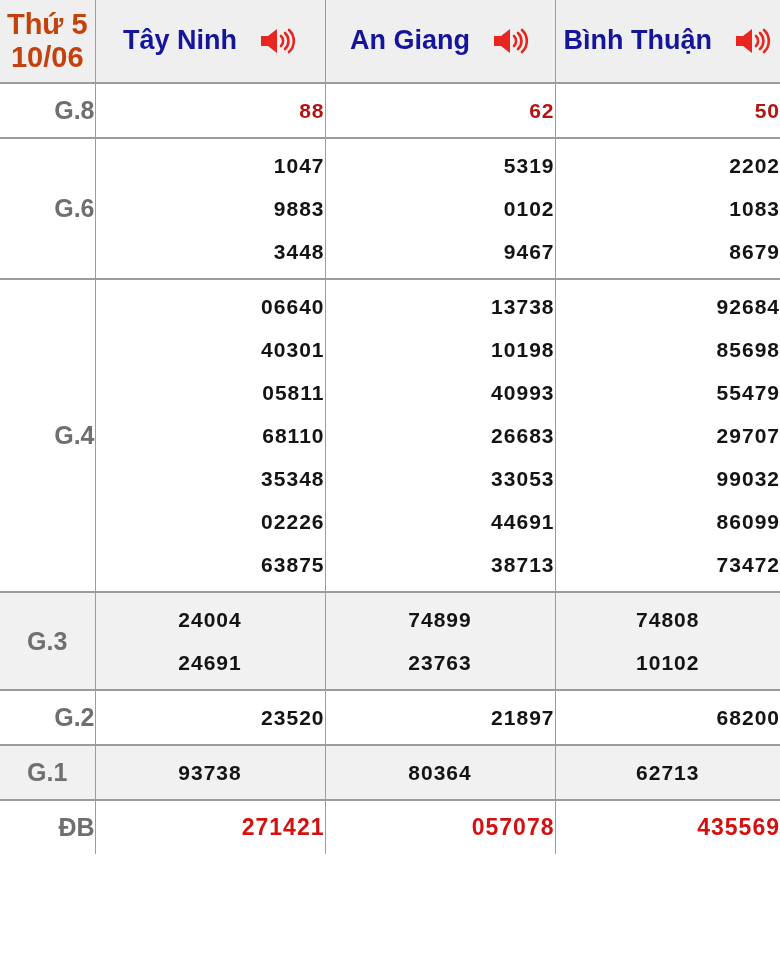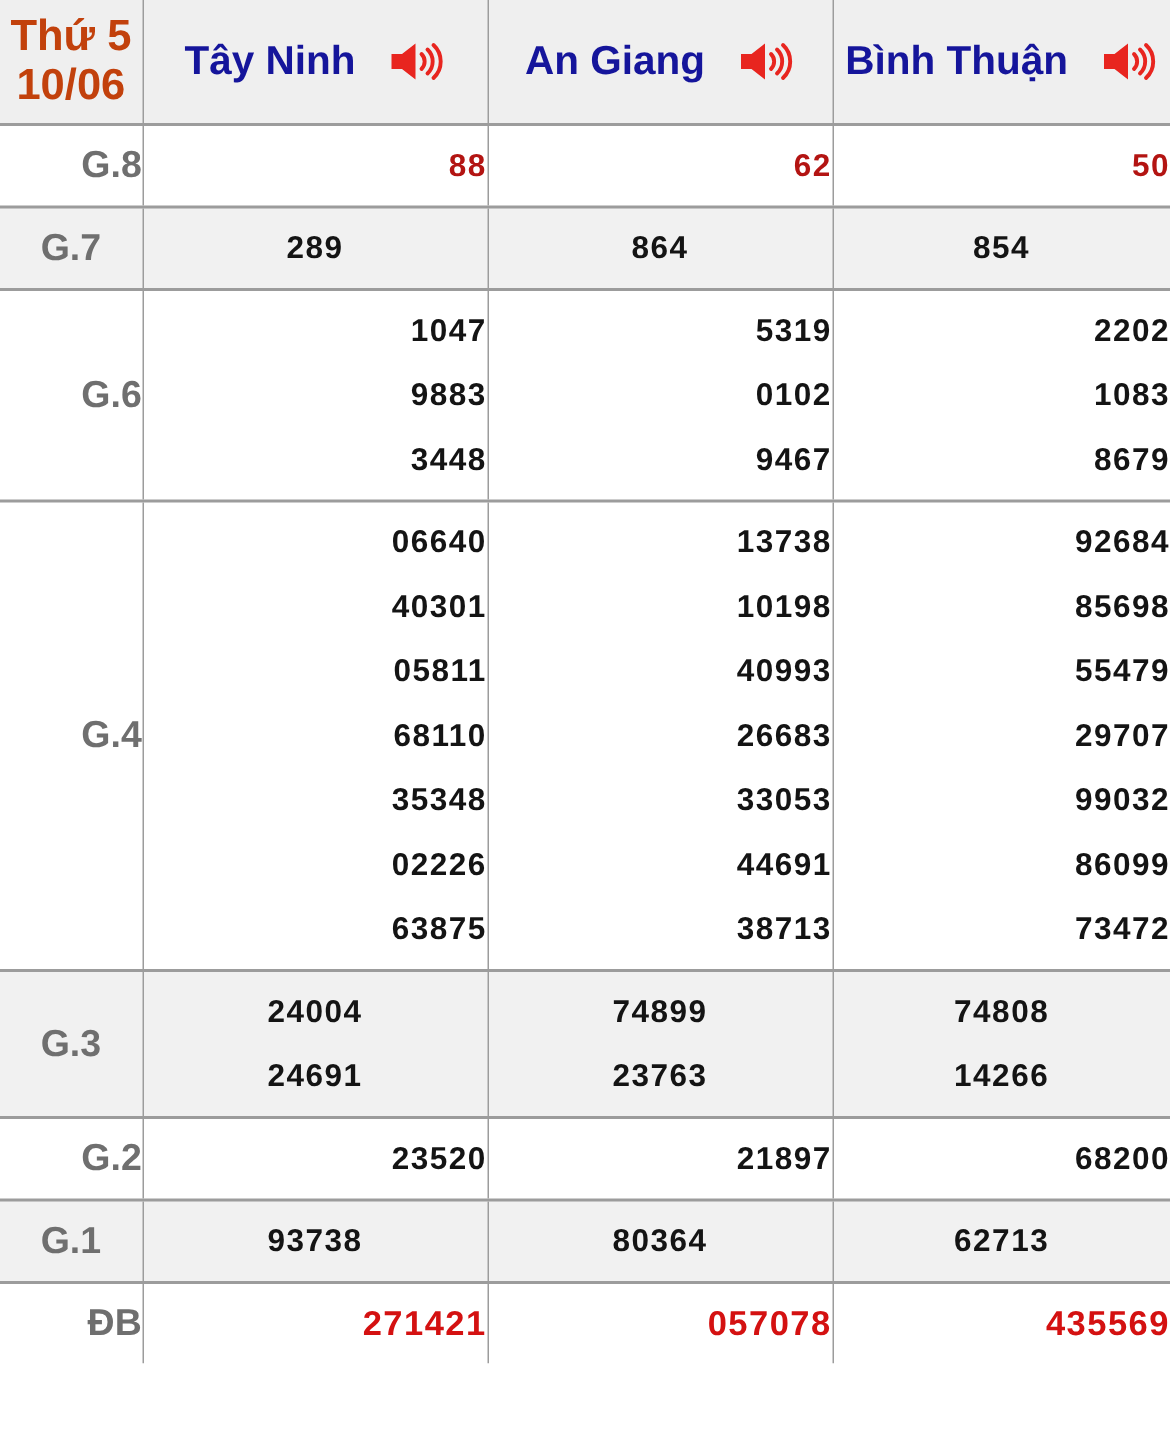--- a/index.html
+++ b/index.html
@@ -119,32 +119,20 @@
       <td class="prize-cell">
           <div>88</div>
         </td>
       <td class="prize-cell">
           <div>62</div>
         </td>
       <td class="prize-cell">
           <div>50</div>
         </td>
     </tr>
-    <tr class="row-odd">
-      <td class="prize-label">G.7</td>
-      <td class="prize-cell">
-          <div>289</div>
-        </td>
-      <td class="prize-cell">
-          <div>864</div>
-        </td>
-      <td class="prize-cell">
-          <div>854</div>
-        </td>
-    </tr>
     <tr class="row-even">
       <td class="prize-label">G.6</td>
       <td class="prize-cell">
           <div>1047</div>
           <div>9883</div>
           <div>3448</div>
         </td>
       <td class="prize-cell">
           <div>5319</div>
           <div>0102</div>
@@ -191,21 +179,21 @@
       <td class="prize-cell">
           <div>24004</div>
           <div>24691</div>
         </td>
       <td class="prize-cell">
           <div>74899</div>
           <div>23763</div>
         </td>
       <td class="prize-cell">
           <div>74808</div>
-          <div>14266</div>
+          <div>10102</div>
         </td>
     </tr>
     <tr class="row-even">
       <td class="prize-label">G.2</td>
       <td class="prize-cell">
           <div>23520</div>
         </td>
       <td class="prize-cell">
           <div>21897</div>
         </td>

